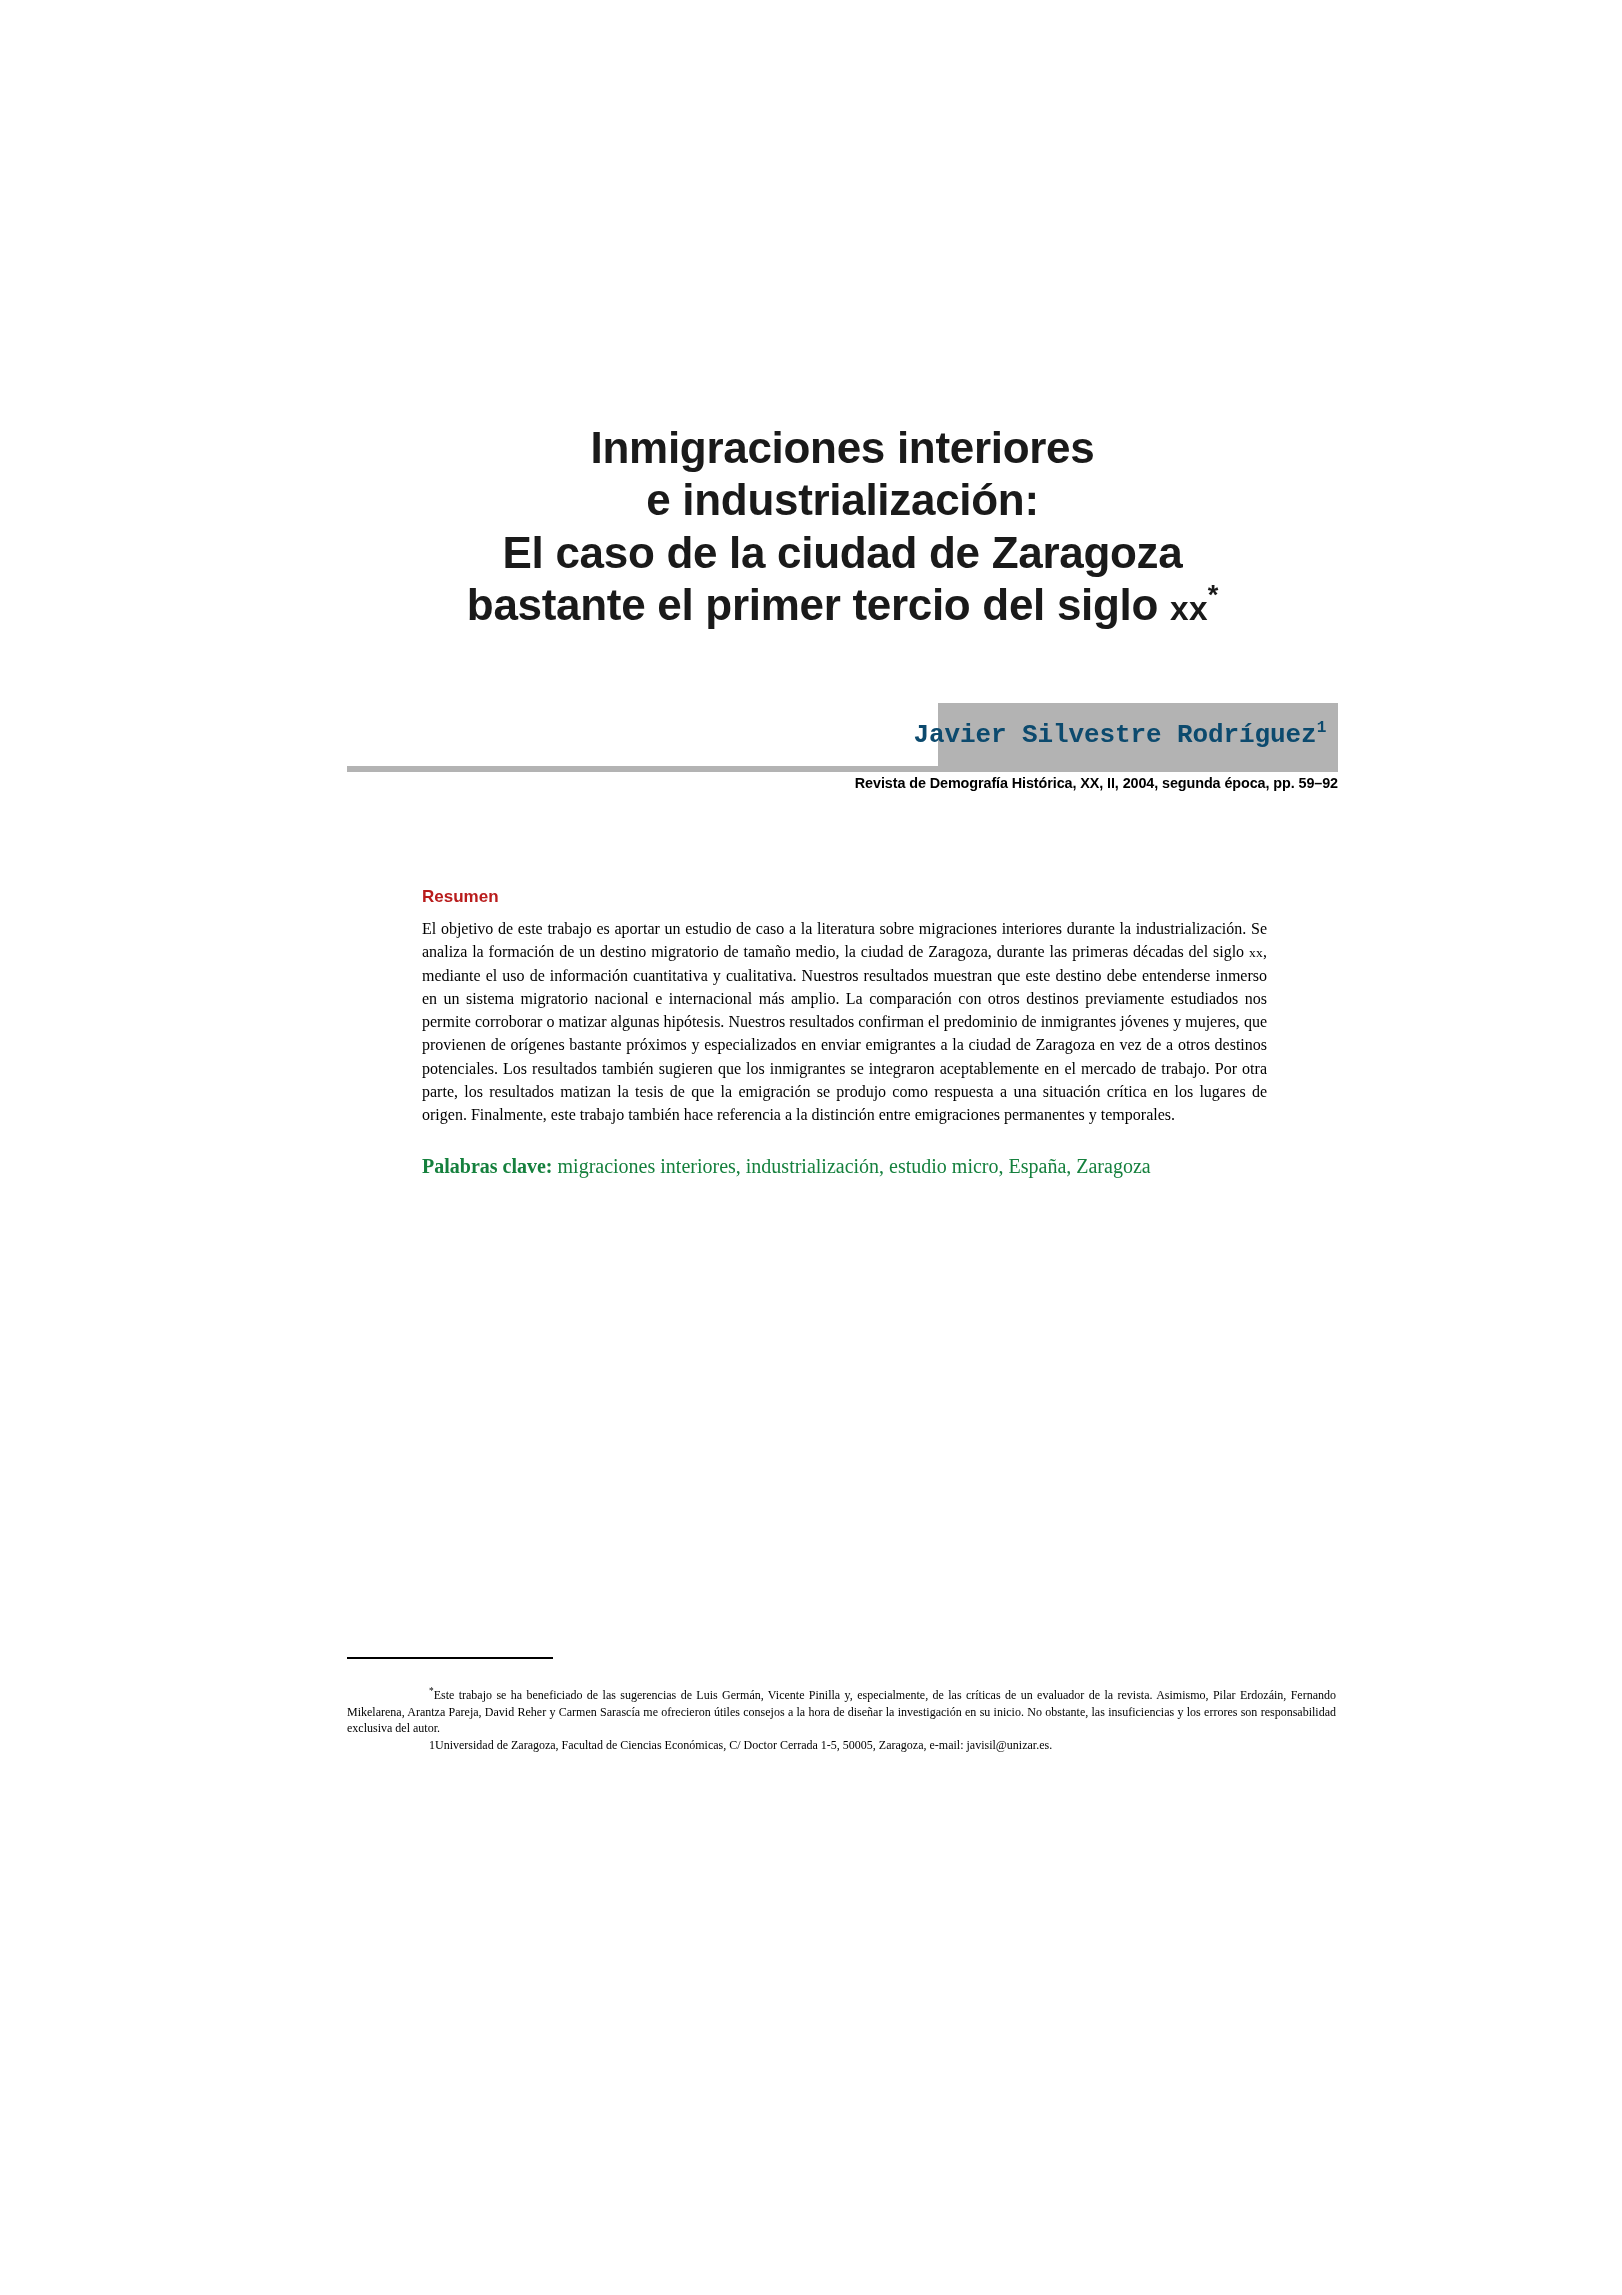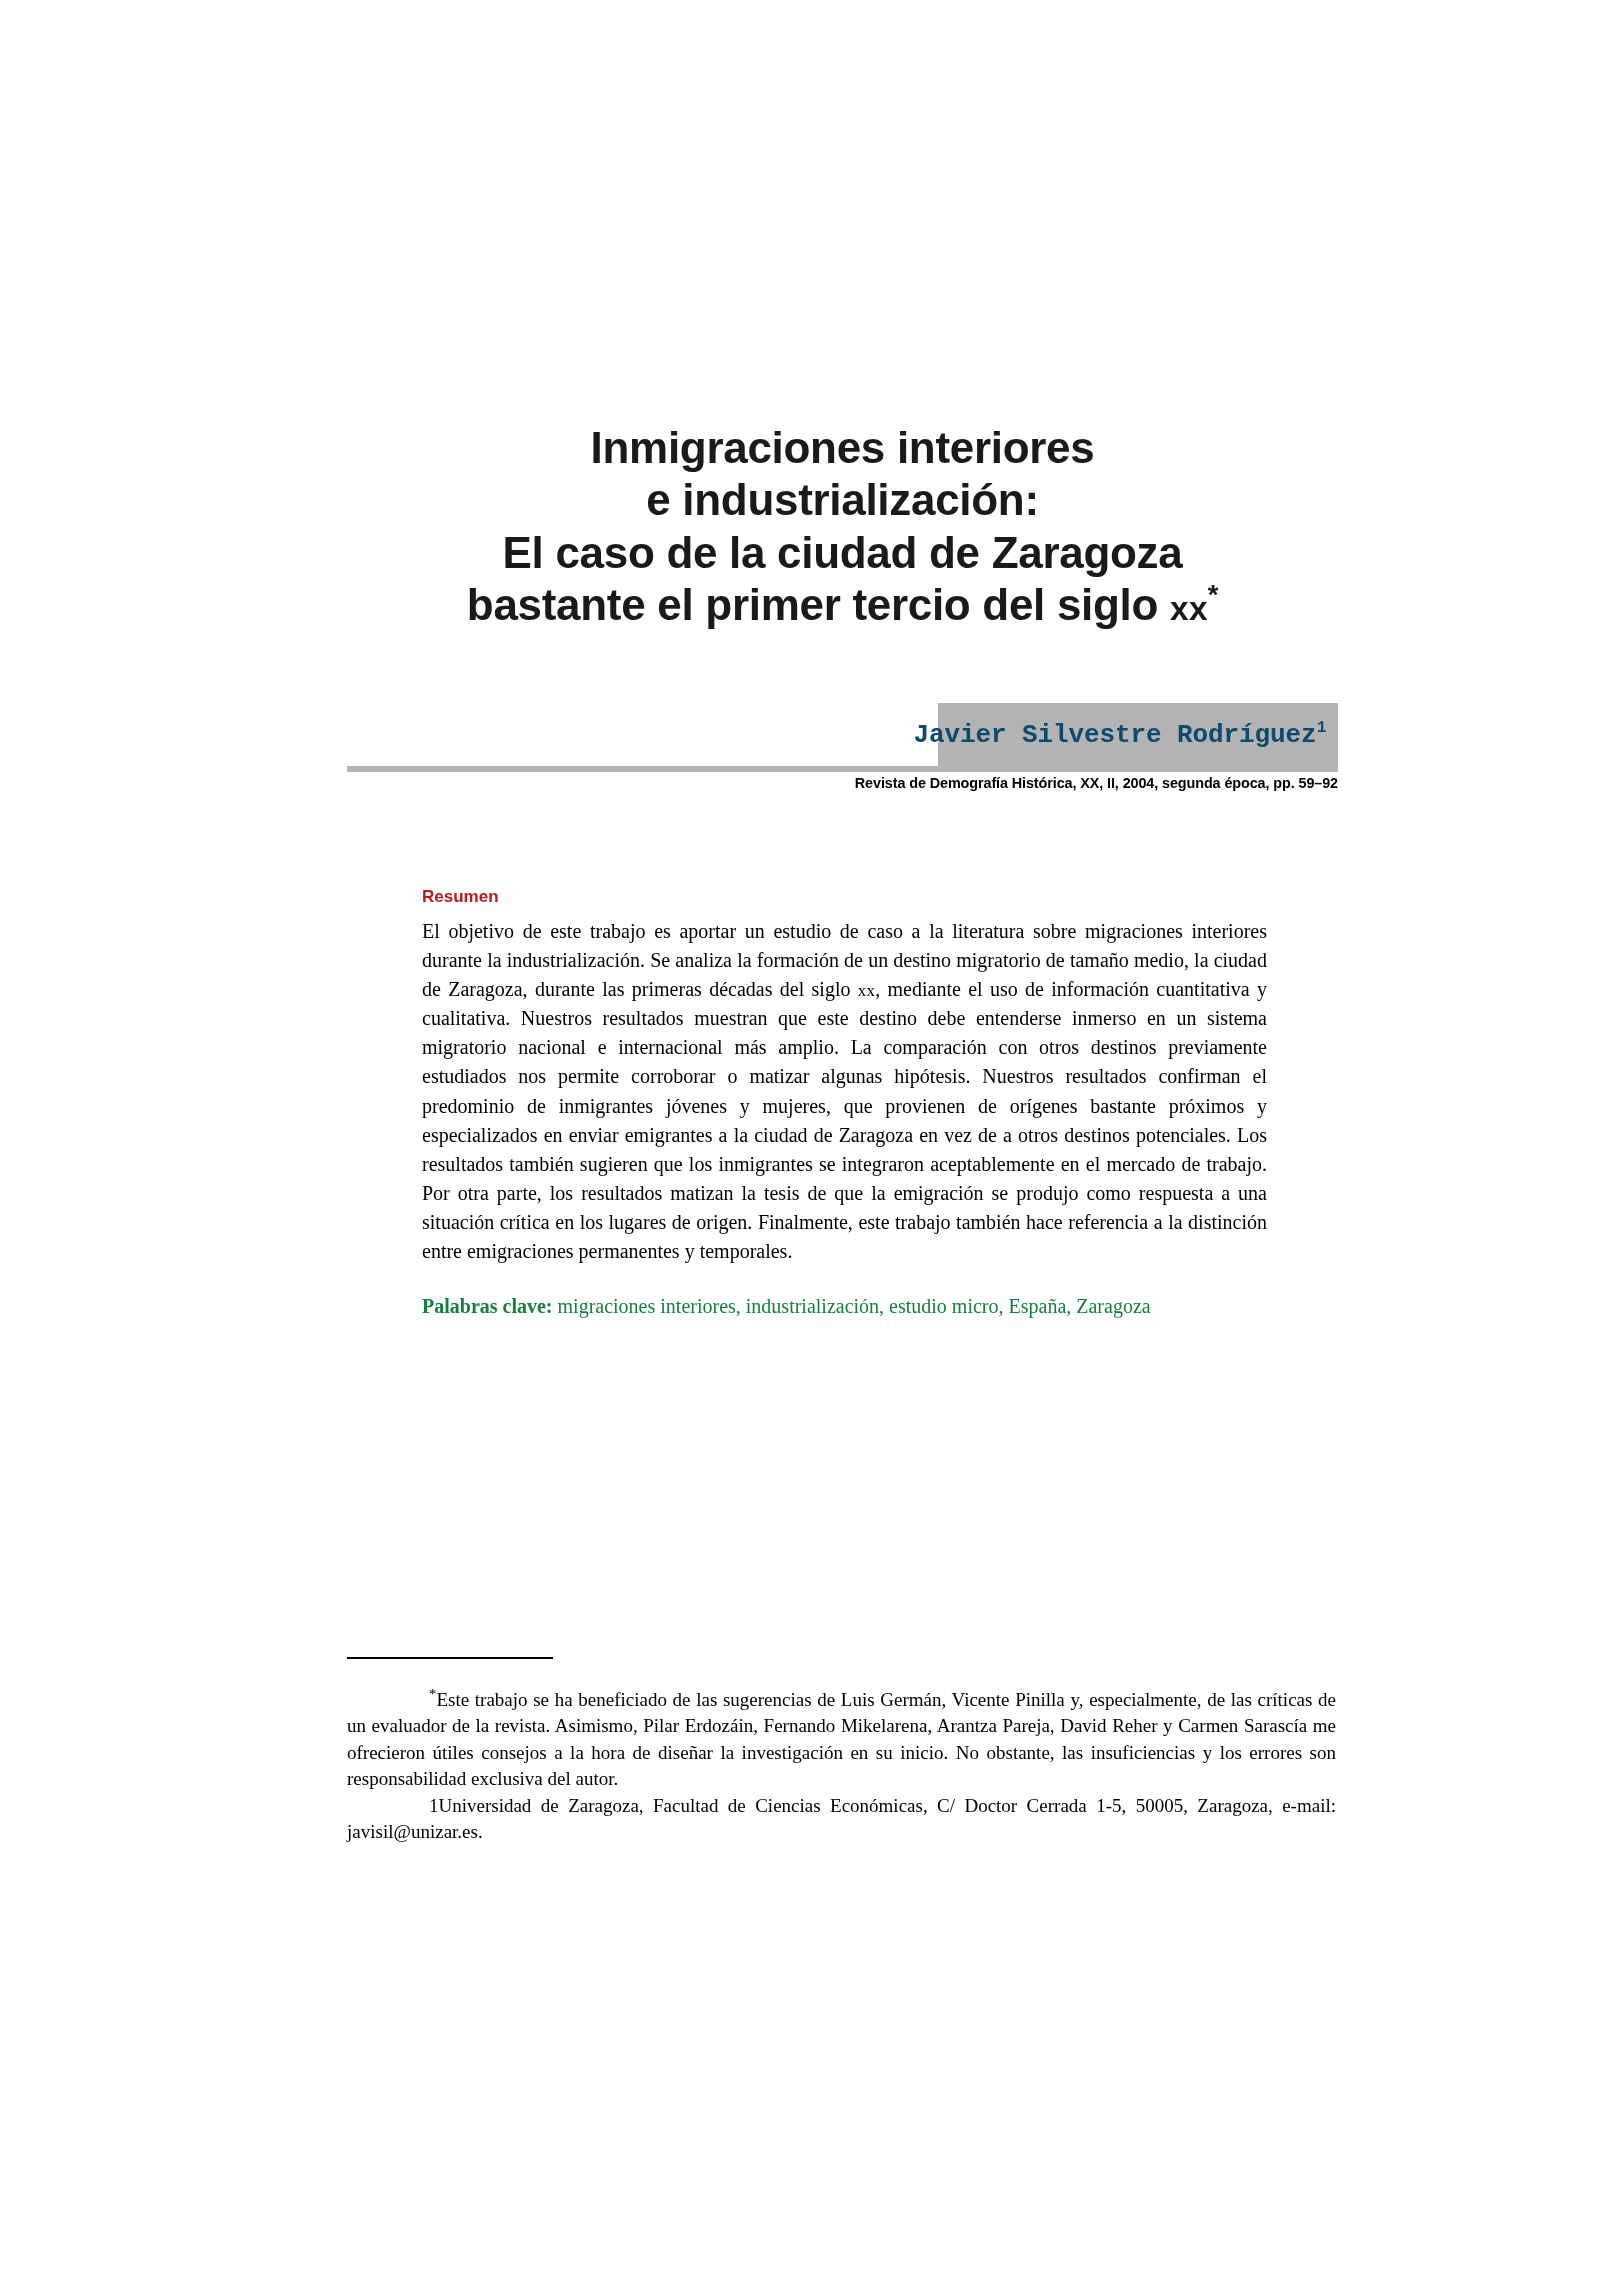--- a/index.html
+++ b/index.html
@@ -117,21 +117,21 @@
   }
   .abstract-heading {
     font-family: "Liberation Sans", sans-serif;
     font-weight: bold;
     font-size: 17px;
     color: #b91c1c;
     margin: 0 0 10px 0;
   }
   .abstract-body {
     font-family: "Liberation Serif", serif;
-    font-size: 20px;
+    font-size: 16px;
     line-height: 1.455;
     text-align: justify;
     text-justify: inter-word;
     color: #000000;
     margin: 0;
     hyphens: manual;
   }
   .abstract-body .sc {
     font-size: 0.84em;
     letter-spacing: 0.3px;
@@ -156,21 +156,21 @@
     width: 206px;
     height: 2px;
     background: #000000;
   }
   .footnotes {
     position: absolute;
     left: 347px;
     top: 1687px;
     width: 989px;
     font-family: "Liberation Serif", serif;
-    font-size: 19px;
+    font-size: 12px;
     line-height: 1.39;
     color: #000000;
   }
   .footnote {
     margin: 0;
     text-align: justify;
     text-justify: inter-word;
     text-indent: 41px;
     hyphens: manual;
   }

